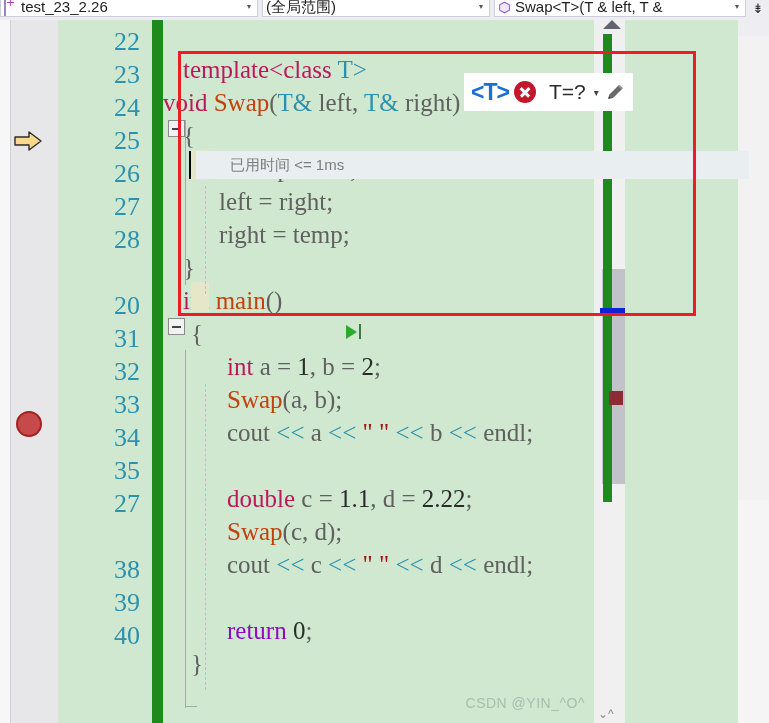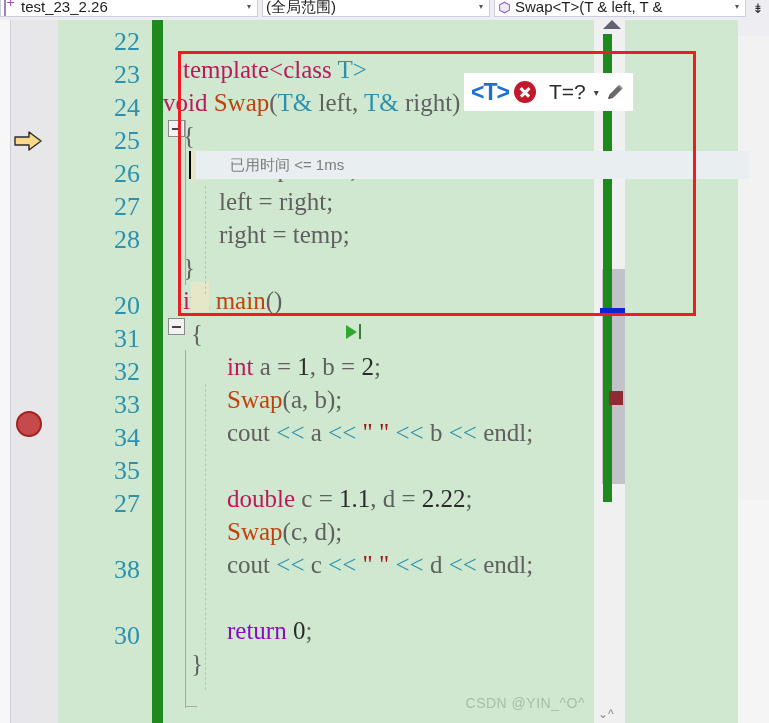--- a/index.html
+++ b/index.html
@@ -460,21 +460,22 @@
         <div class="ln" style="top: 170px;">27</div>
         <div class="ln" style="top: 203px;">28</div>
         <div class="ln" style="top: 269px;">20</div>
         <div class="ln" style="top: 302px;">31</div>
         <div class="ln" style="top: 335px;">32</div>
         <div class="ln" style="top: 368px;">33</div>
         <div class="ln" style="top: 401px;">34</div>
         <div class="ln" style="top: 434px;">35</div>
         <div class="ln" style="top: 467px;">27</div>
         <div class="ln" style="top: 533px;">38</div>
-        <div class="ln" style="top: 599px;">30</div>
+        <div class="ln" style="top: 566px;">39</div>
+        <div class="ln" style="top: 599px;">40</div>
       </div>
 
     <div class="change-bar"></div>
 
     <div class="code-surface">
 
       <div class="guide" style="left:42px; top:166px; height:108px;"></div>
       <div class="guide" style="left:42px; top:364px; height:306px;"></div>
       <div class="guide-solid" style="left:22px; top:330px; height:358px;"></div>
       <div class="guide-solid" style="left:22px; top:686px; height:0; width:12px; border-left:none; border-bottom:1.5px solid #a8a8a8;"></div>

